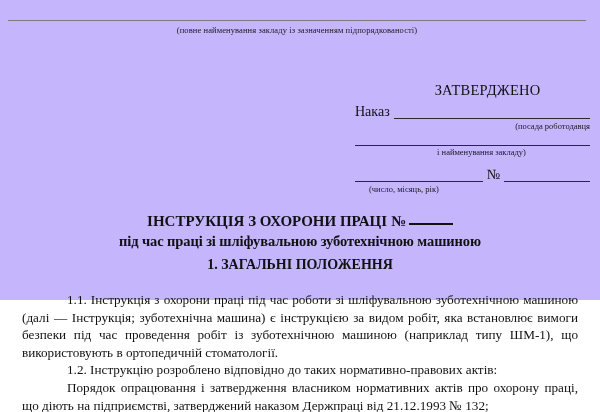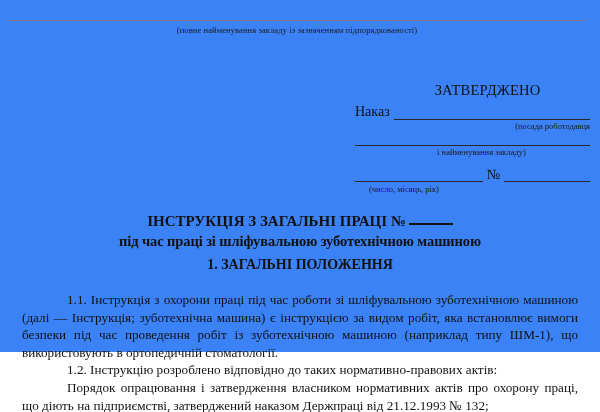--- a/index.html
+++ b/index.html
@@ -11,22 +11,22 @@
     width: 600px;
     height: 412px;
     overflow: hidden;
     font-family: "Liberation Serif", "DejaVu Serif", serif;
     color: #111111;
   }
 
   .page {
     position: relative;
     width: 600px;
-    height: 352px;
-    background: #3b82f6;
+    height: 300px;
+    background: #c4b5fd;
   }
 
   
   .org-block {
     position: absolute;
     left: 8px;
     top: 20px;
     width: 578px;
   }
   .org-rule {
@@ -53,21 +53,21 @@
   .approve-title {
     text-align: center;
     font-size: 14.5px;
     line-height: 18px;
     letter-spacing: 0.2px;
     padding-left: 30px;
     margin-top: 24px;
   }
   .order-row {
     display: flex;
-    align-items: flex-end;
+    align-items: center;
     margin-top: 4px;
   }
   .order-label {
     font-size: 14px;
     line-height: 17px;
     white-space: nowrap;
     padding-right: 4px;
   }
   .fill-line {
     flex: 1 1 auto;
@@ -203,21 +203,21 @@
     <div class="num-row">
       <span class="num-left-line"></span>
       <span class="num-sign">№</span>
       <span class="num-right-line"></span>
     </div>
     <div class="date-caption">(число, місяць, рік)</div>
   </div>
 
   <div class="doc-title">
     <div class="title-line1">
-      <span>ІНСТРУКЦІЯ З ЗАГАЛЬНІ ПРАЦІ №</span><span class="title-blank"></span>
+      <span>ІНСТРУКЦІЯ З ОХОРОНИ ПРАЦІ №</span><span class="title-blank"></span>
     </div>
     <div class="title-line2">під час праці зі шліфувальною зуботехнічною машиною</div>
   </div>
 
   <div class="section-heading">1. ЗАГАЛЬНІ ПОЛОЖЕННЯ</div>
 
   <div class="body-text">
     <p>1.1. Інструкція з охорони праці під час роботи зі шліфувальною зуботехнічною машиною (далі — Інструкція; зуботехнічна машина) є інструкцією за видом робіт, яка встановлює вимоги безпеки під час проведення робіт із зуботехнічною машиною (наприклад типу ШМ-1), що використовують в ортопедичній стоматології.</p>
     <p>1.2. Інструкцію розроблено відповідно до таких нормативно-правових актів:</p>
     <p>Порядок опрацювання і затвердження власником нормативних актів про охорону праці, що діють на підприємстві, затверджений наказом Держпраці від 21.12.1993 № 132;</p>

